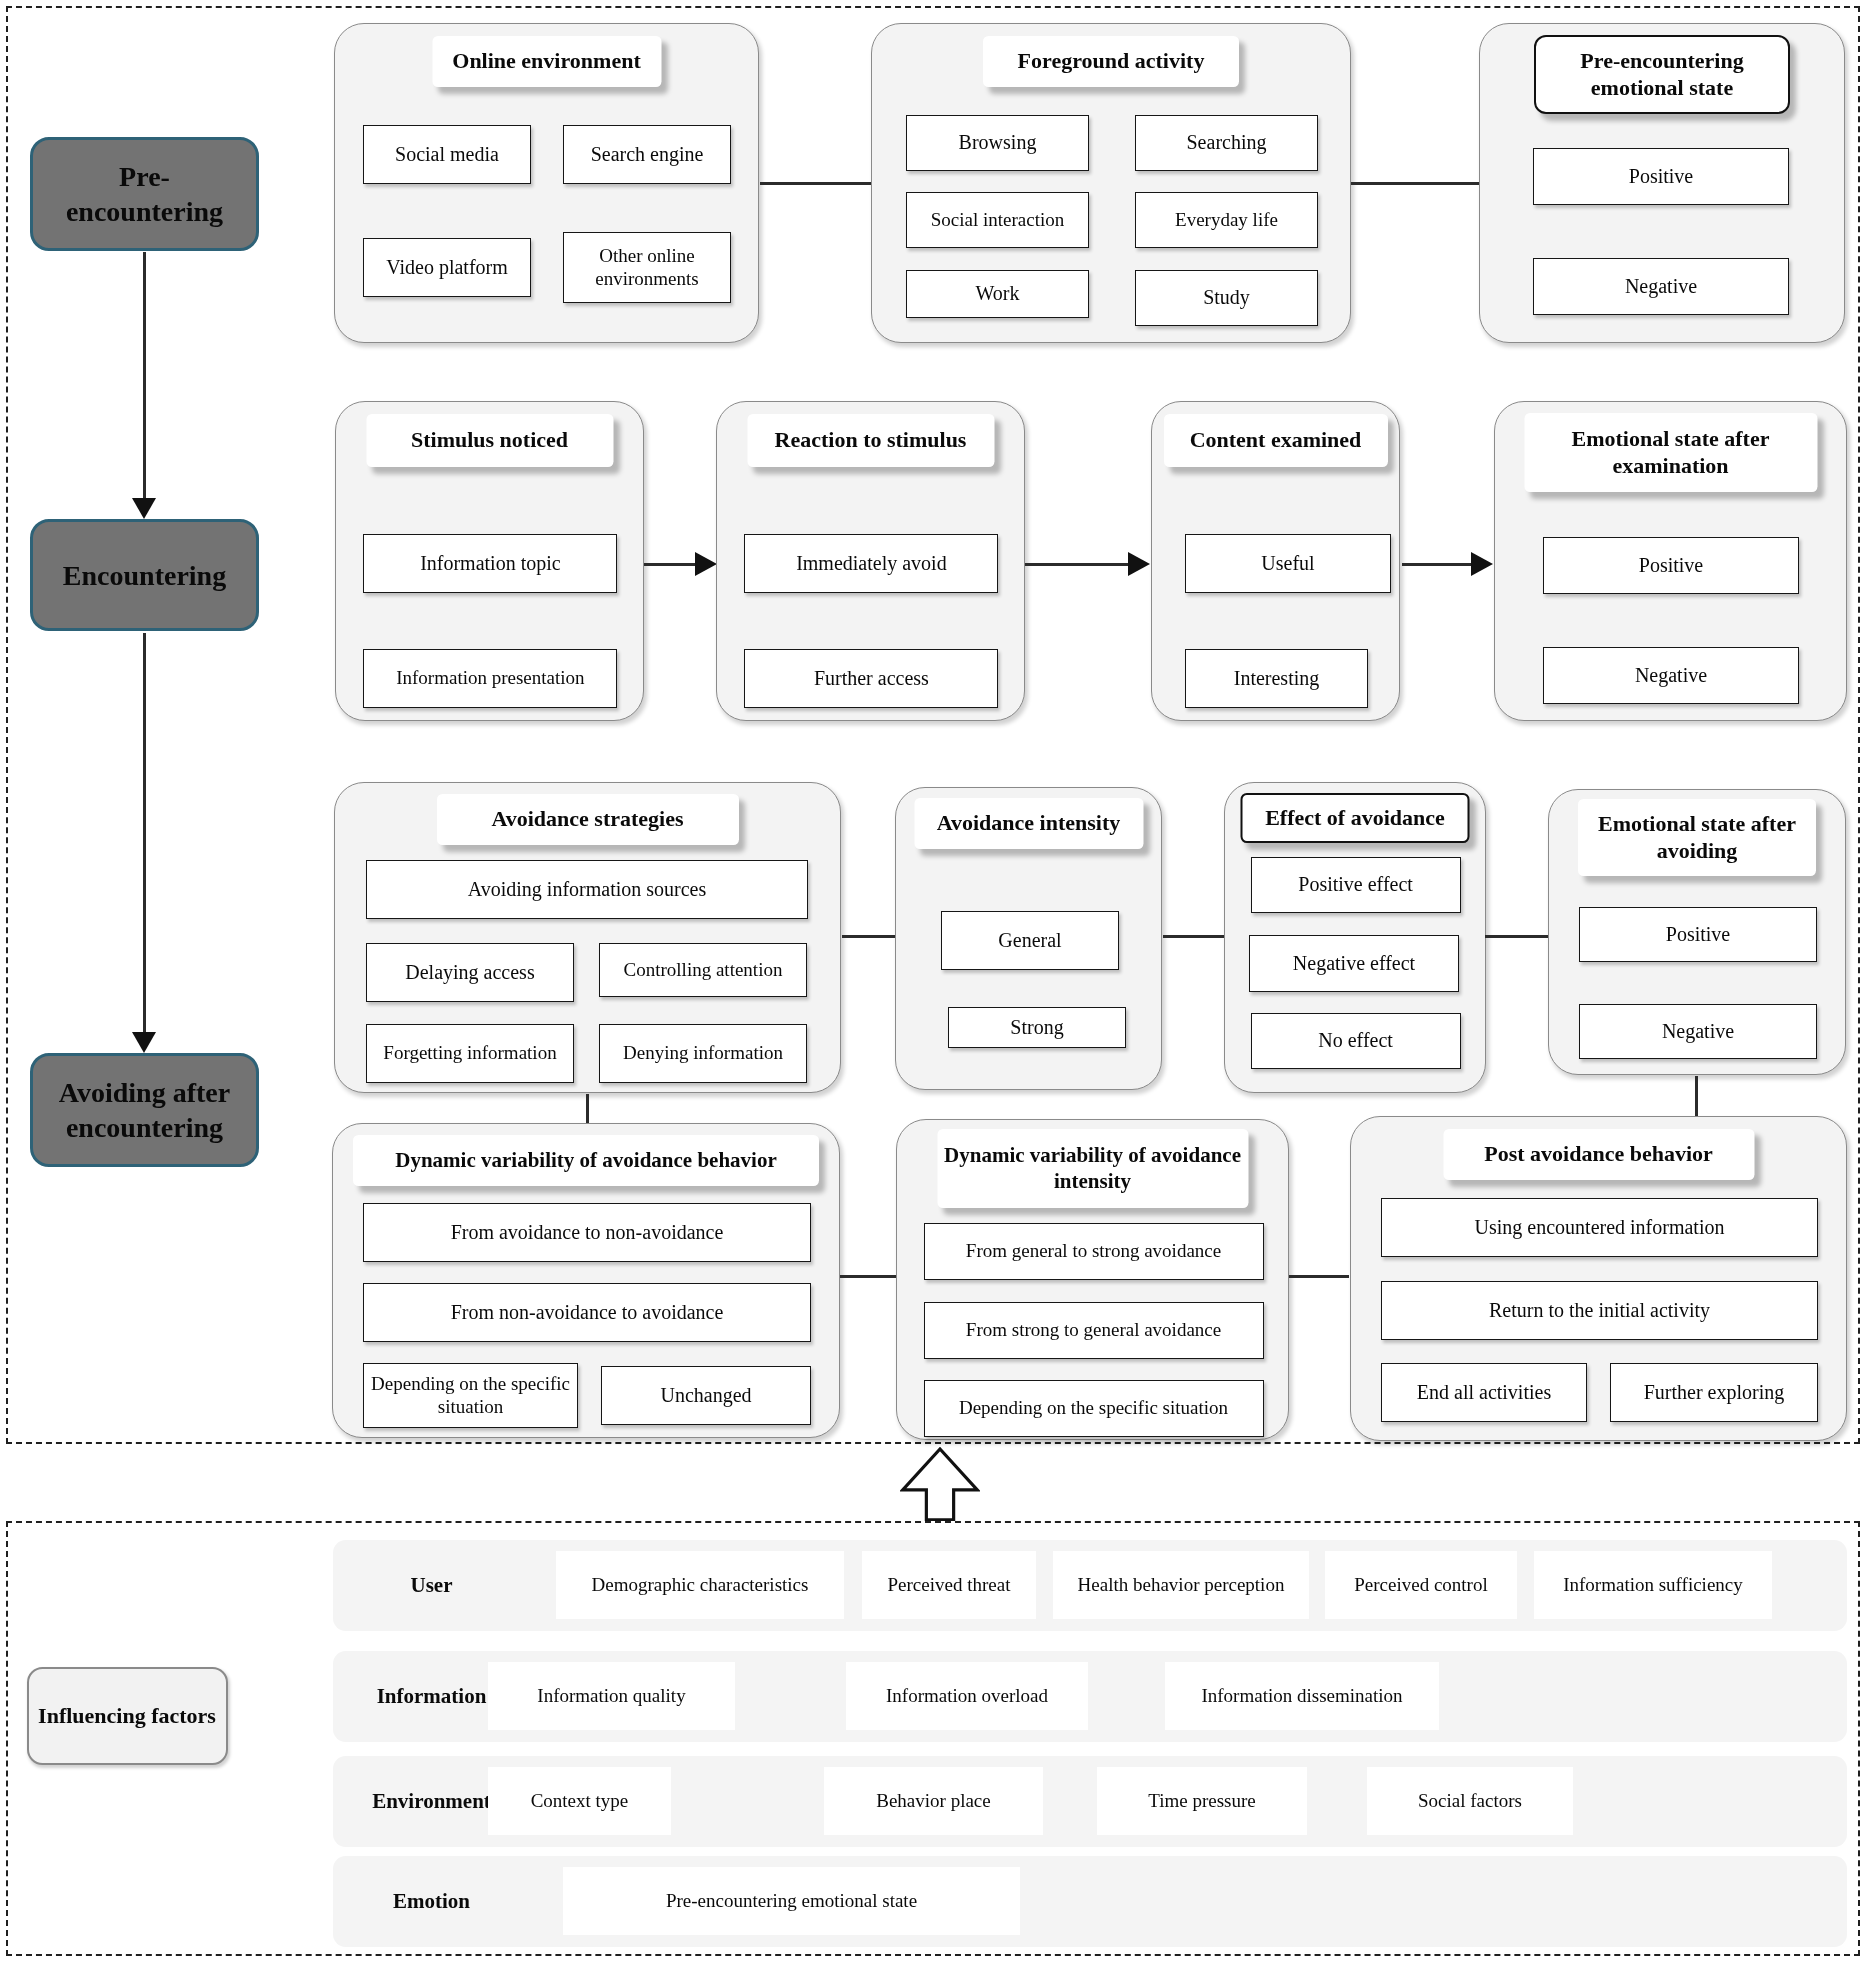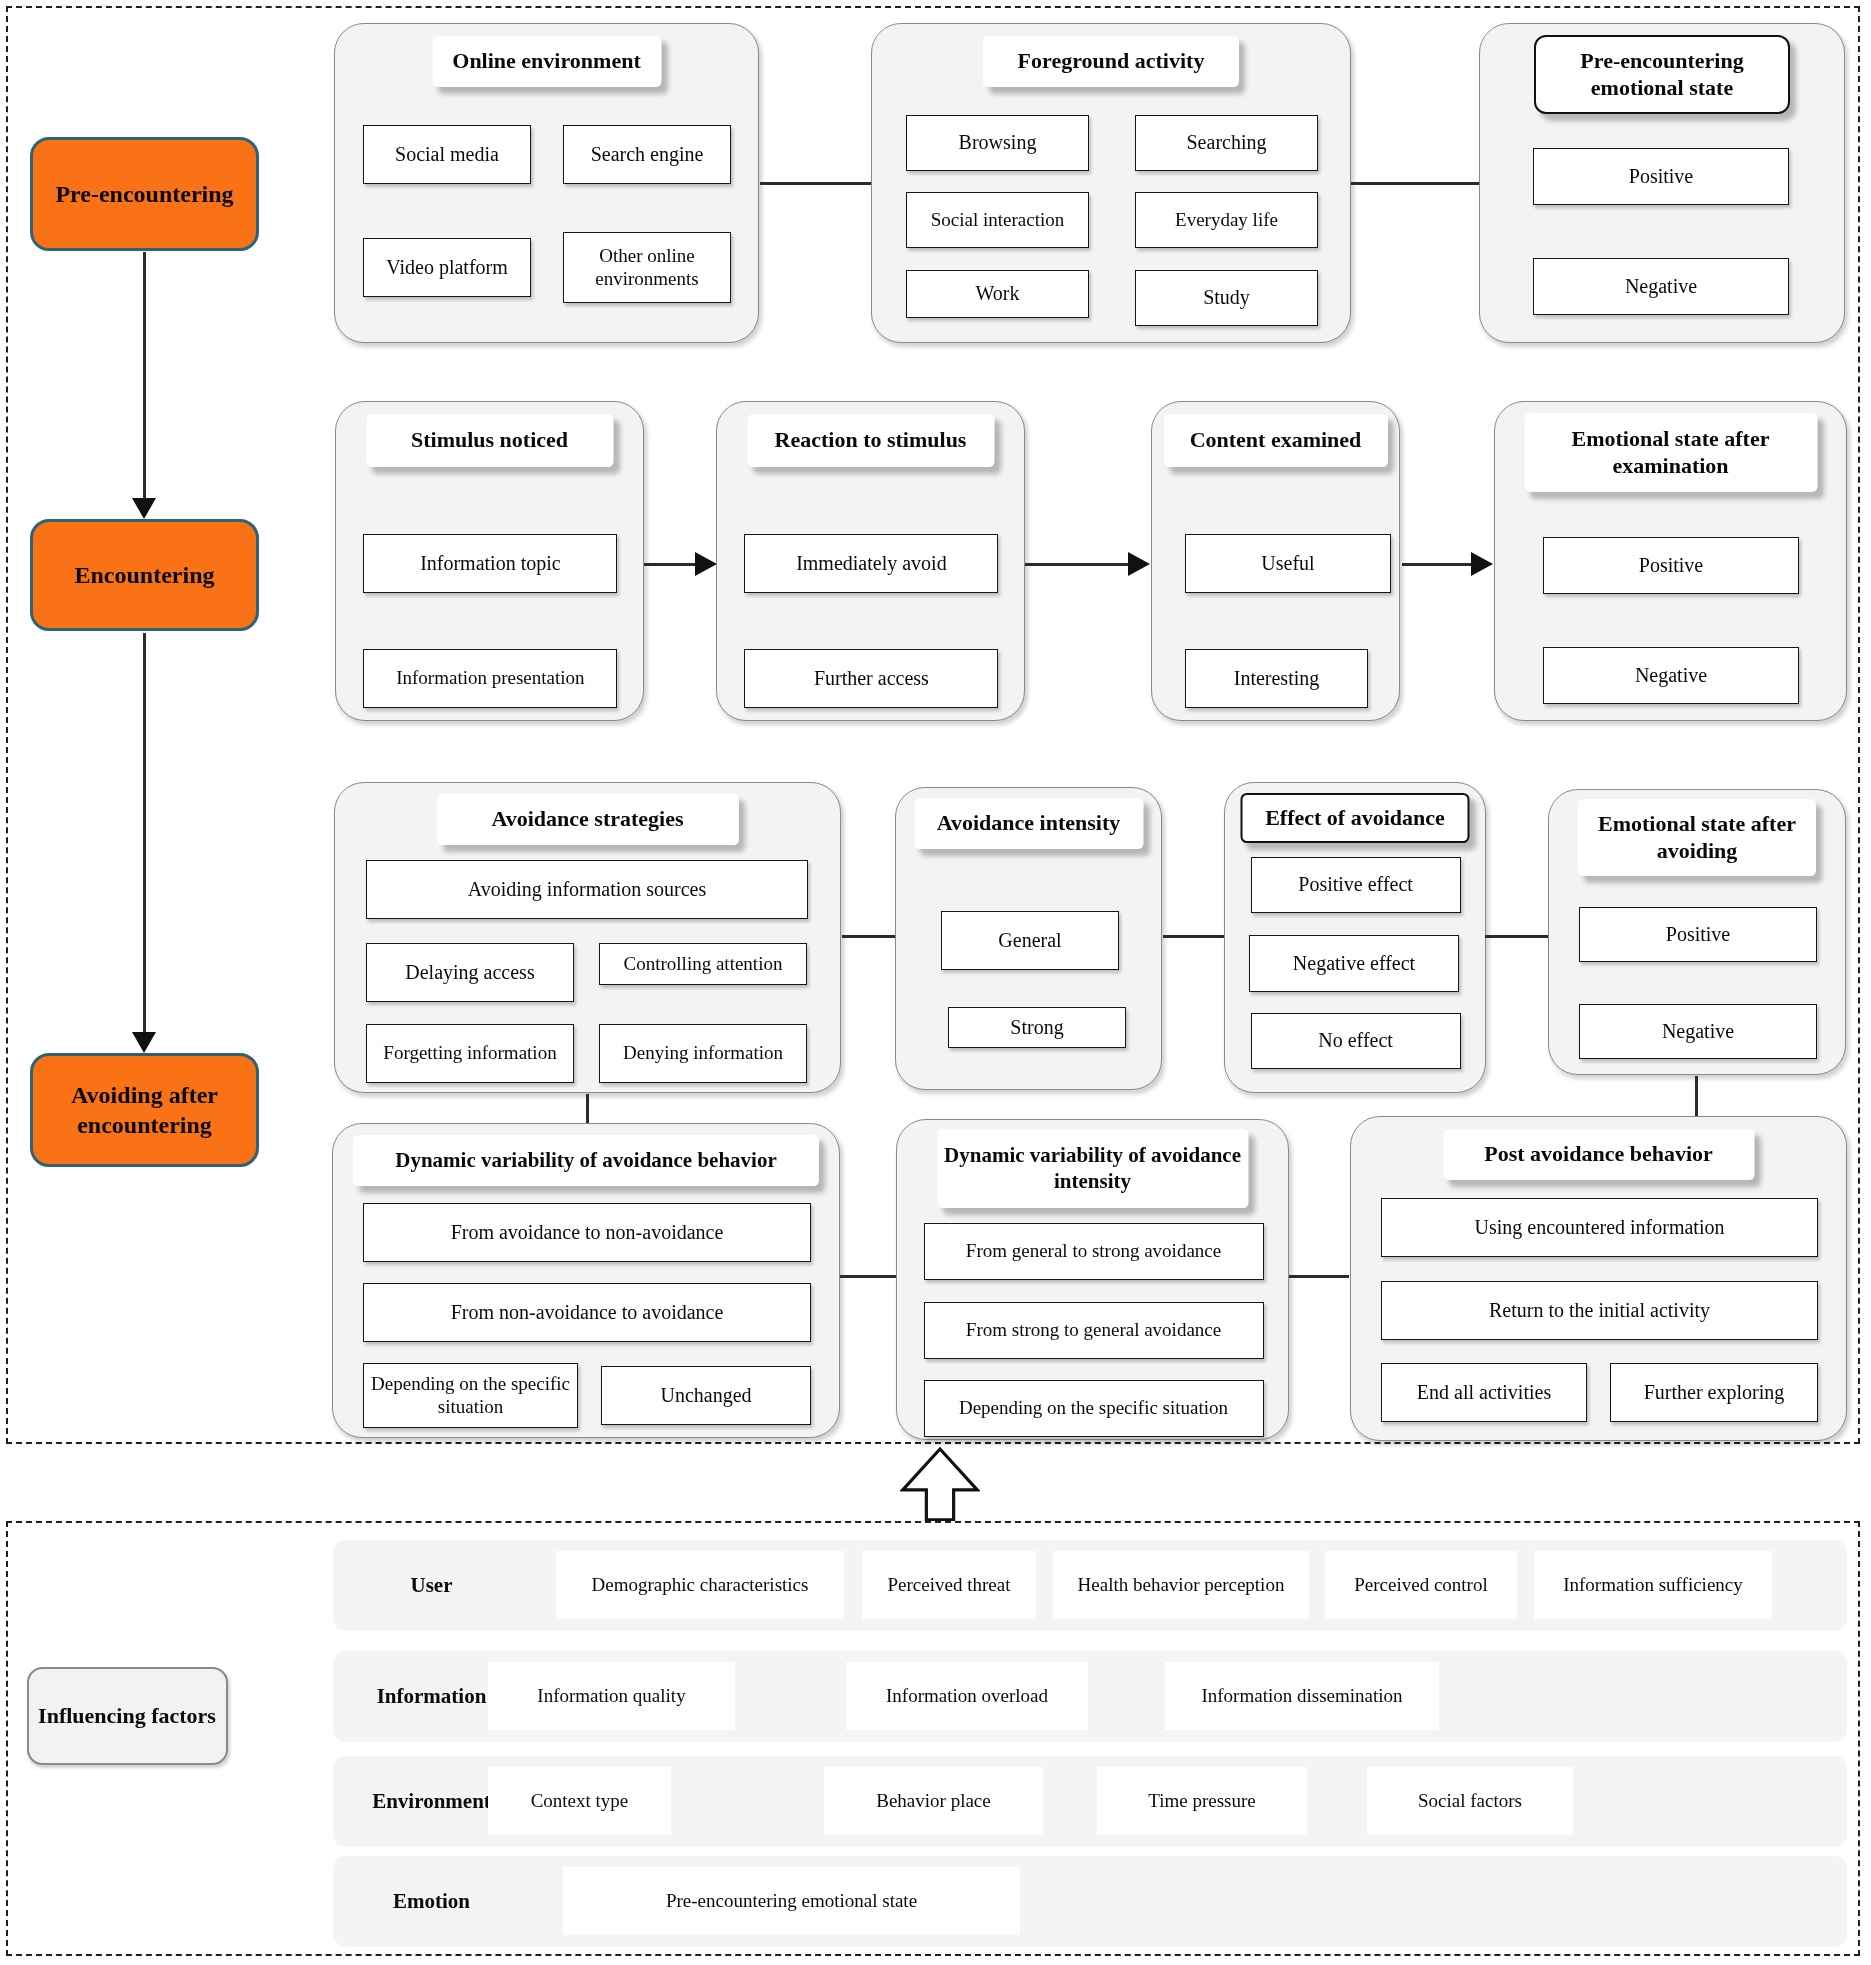--- a/index.html
+++ b/index.html
@@ -1,19 +1,19 @@
 <!DOCTYPE html>
 <html style="font-size:7.3px"><head>
 <meta charset="utf-8">
 <style>
   html,body{margin:0;padding:0;background:#ffffff;}
   body{width:1872px;height:1965px;position:relative;font-family:"Liberation Serif","DejaVu Serif",serif;color:#0a0a0a;}
   .abs{position:absolute;box-sizing:border-box;}
   .dashedbox{border:2.3px dashed #1f1f1f;background:#ffffff;}
-  .stage{background:#f97316;border:3.2px solid #2e6277;border-radius:19px;display:flex;align-items:center;justify-content:center;text-align:center;font-weight:bold;font-size:24px;line-height:1.25;padding:0 12px;}
+  .stage{background:#737373;border:3.2px solid #2e6277;border-radius:19px;display:flex;align-items:center;justify-content:center;text-align:center;font-weight:bold;font-size:28px;line-height:1.25;padding:0 12px;}
   .panel{background:#f3f3f3;border:1.4px solid #8a8a8a;border-radius:30px;box-shadow:2.7px 3.2px 4.1px rgba(0,0,0,0.18);}
   .ptitle{position:absolute;box-sizing:border-box;background:#ffffff;border-radius:5.5px;box-shadow:6px 6.9px 5px rgba(0,0,0,0.25);display:flex;align-items:center;justify-content:center;text-align:center;font-weight:bold;font-size:22px;line-height:1.22;padding:0 6.4px;}
   .ptitle.bordered{border:2.3px solid #111111;border-radius:12px;}
   .pitem{position:absolute;box-sizing:border-box;background:#ffffff;border:1.8px solid #161616;display:flex;align-items:center;justify-content:center;text-align:center;font-size:20px;line-height:1.18;box-shadow:2.3px 2.7px 3.2px rgba(0,0,0,0.22);padding:0 4.6px;}
   .hline{background:#2b2b2b;height:2.7px;}
   .vline{background:#2b2b2b;width:2.7px;}
   .arrow-down{width:0;height:0;border-left:12.3px solid transparent;border-right:12.3px solid transparent;border-top:21px solid #111111;}
   .arrow-right{width:0;height:0;border-top:12.3px solid transparent;border-bottom:12.3px solid transparent;border-left:22px solid #111111;}
   .strip{background:#f4f4f4;border-radius:12.8px;}
   .striplabel{position:absolute;left:0;top:0;width:197px;height:100%;display:flex;align-items:center;justify-content:center;font-weight:bold;font-size:21px;}
@@ -98,21 +98,21 @@
 <div class="abs panel" style="left:1494px;top:401px;width:353px;height:320px;">
   <div class="ptitle" style="left:50%;transform:translateX(-50%);top:11px;width:293px;height:79px;">Emotional state after examination</div>
   <div class="pitem" style="left:48px;top:135px;width:256px;height:57px;">Positive</div>
   <div class="pitem" style="left:48px;top:245px;width:256px;height:57px;">Negative</div>
 </div>
 
 <div class="abs panel" style="left:334px;top:782px;width:507px;height:311px;">
   <div class="ptitle" style="left:50%;transform:translateX(-50%);top:11px;width:302px;height:51px;">Avoidance strategies</div>
   <div class="pitem" style="left:31px;top:77px;width:442px;height:59px;">Avoiding information sources</div>
   <div class="pitem" style="left:31px;top:160px;width:208px;height:59px;">Delaying access</div>
-  <div class="pitem" style="left:264px;top:160px;width:208px;height:42px;font-size:19px;">Controlling attention</div>
+  <div class="pitem" style="left:264px;top:160px;width:208px;height:54px;font-size:19px;">Controlling attention</div>
   <div class="pitem" style="left:31px;top:241px;width:208px;height:59px;font-size:19px;text-align:center;">Forgetting information</div>
   <div class="pitem" style="left:264px;top:241px;width:208px;height:59px;font-size:19px;">Denying information</div>
 </div>
 
 <div class="abs hline" style="left:842px;top:935px;width:53px;"></div>
 
 <div class="abs panel" style="left:895px;top:787px;width:267px;height:303px;">
   <div class="ptitle" style="left:50%;transform:translateX(-50%);top:10px;width:229px;height:51px;">Avoidance intensity</div>
   <div class="pitem" style="left:45px;top:123px;width:178px;height:59px;">General</div>
   <div class="pitem" style="left:52px;top:219px;width:178px;height:41px;">Strong</div>

